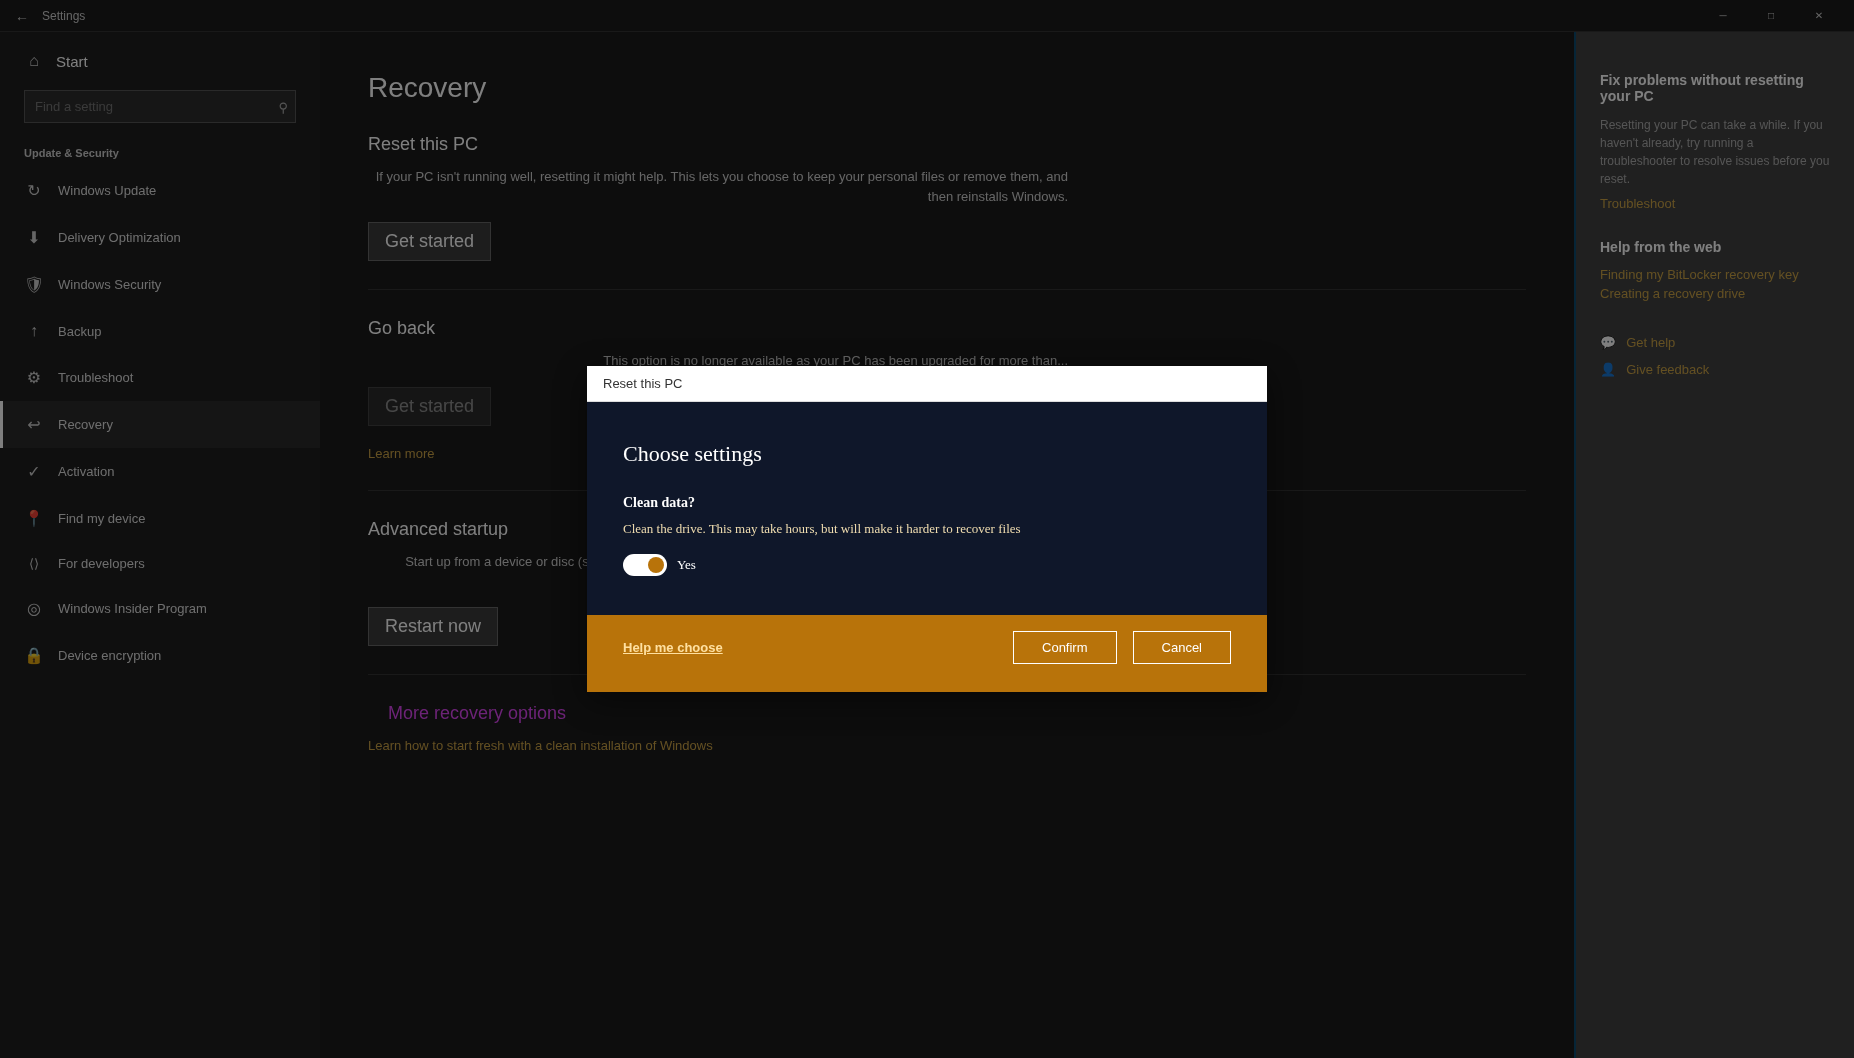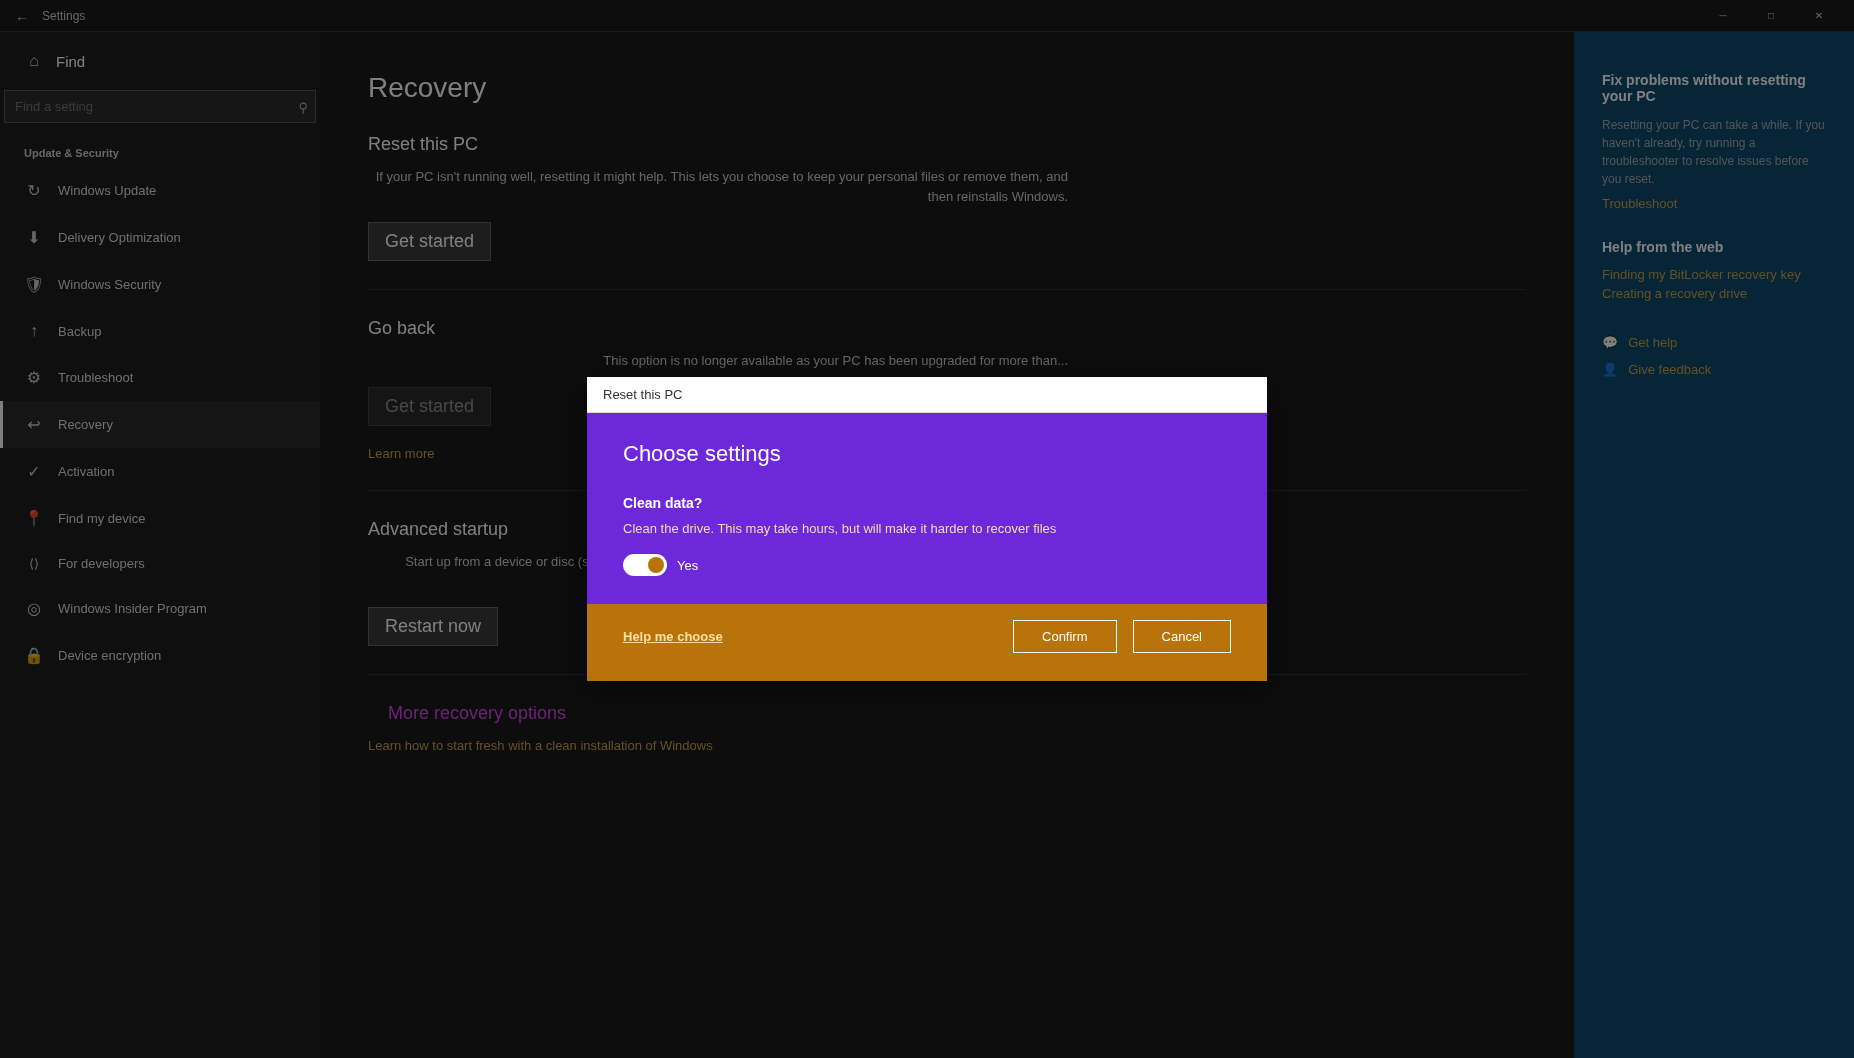--- a/index.html
+++ b/index.html
@@ -73,21 +73,21 @@
     }
     .sidebar-home {
       padding: 20px 24px;
       display: flex;
       align-items: center;
       gap: 12px;
       cursor: pointer;
       font-size: 15px;
     }
     .sidebar-search {
-      margin: 0 4px 16px;
+      margin: 0 24px 16px;
       position: relative;
     }
     .sidebar-search input {
       width: 100%;
       background: #2d2d2d;
       border: 1px solid #555;
       color: #fff;
       padding: 8px 32px 8px 10px;
       font-size: 13px;
       outline: none;
@@ -187,24 +187,24 @@
       font-size: 18px;
       font-weight: 400;
       margin-bottom: 12px;
       color: #d946ef;
       margin-left: 20px;
     }
 
     
     .right-panel {
       width: 280px;
-      background: #0c4a6e;
+      background: #404040;
       padding: 40px 24px;
       flex-shrink: 0;
-      border-left: 4px solid #0c4a6e;
+      border-left: 2px solid #0c4a6e;
       overflow-y: auto;
     }
     .right-panel-title {
       font-size: 14px;
       font-weight: 600;
       margin-bottom: 12px;
       color: #fff;
     }
     .right-panel-desc {
       font-size: 12px;
@@ -251,24 +251,25 @@
       flex-direction: column;
     }
     .modal-titlebar {
       background: #fff;
       padding: 10px 16px;
       font-size: 13px;
       color: #333;
       border-bottom: 1px solid #ddd;
     }
     .modal-body {
-      background: #6d28d9;
-      padding: 28px 36px;
+      background: #0f172a;
+      padding: 39px 36px;
       flex: 1;
       color: #fff;
+      font-family: Liberation Serif, serif;
     }
     .modal-heading {
       font-size: 22px;
       font-weight: 300;
       margin-bottom: 28px;
       color: #fff;
     }
     .modal-columns {
       display: flex;
       gap: 36px;
@@ -379,21 +380,21 @@
     <div class="titlebar-btn">□</div>
     <div class="titlebar-btn">✕</div>
   </div>
 </div>
 
 <div class="main-layout">
 
   <div class="sidebar">
     <div class="sidebar-home">
       <span class="sidebar-item-icon">⌂</span>
-      <span>Find</span>
+      <span>Start</span>
     </div>
     <div class="sidebar-search">
       <input type="text" placeholder="Find a setting" style="">
       <span class="sidebar-search-icon">⚲</span>
     </div>
     <div class="sidebar-section-title">Update &amp; Security</div>
 
     <div class="sidebar-item">
       <span class="sidebar-item-icon">↻</span>
       <span>Windows Update</span>

